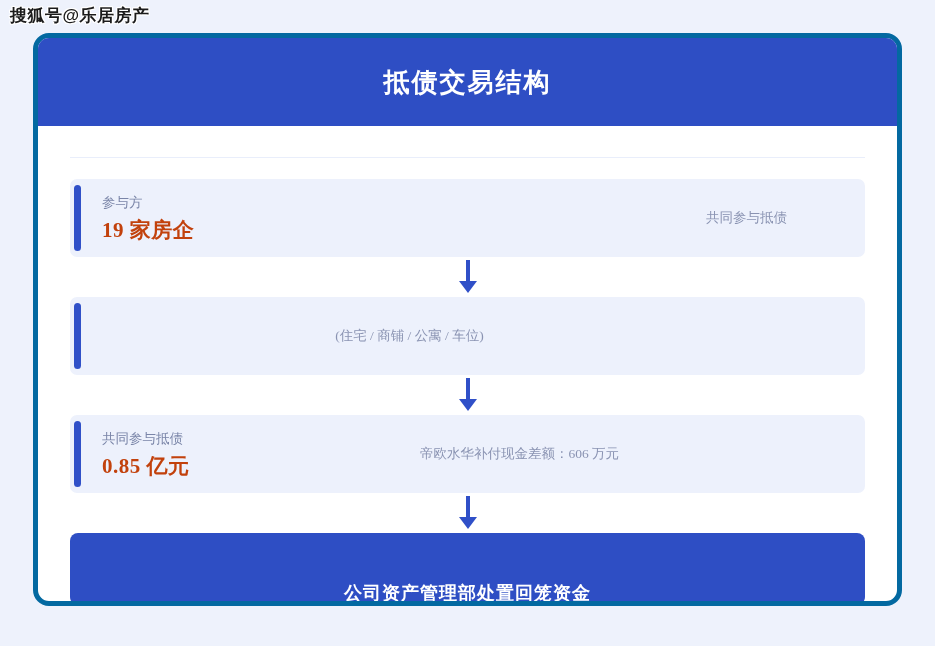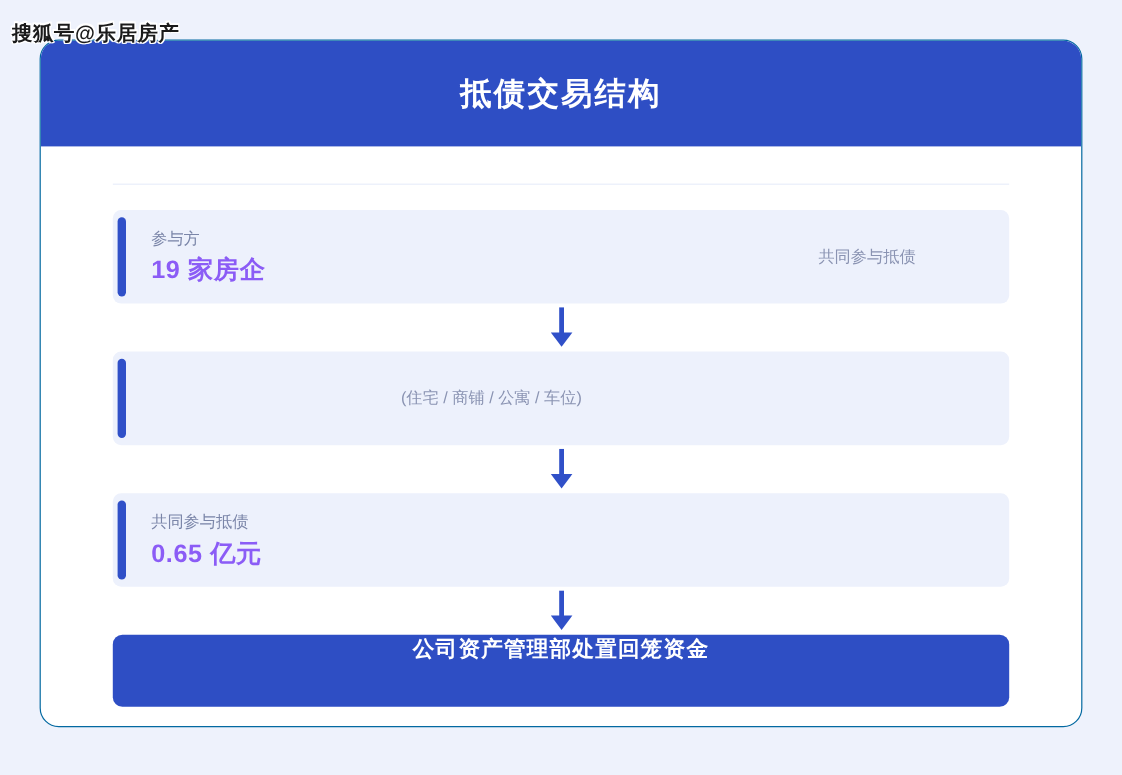--- a/index.html
+++ b/index.html
@@ -12,21 +12,21 @@
     background: #eef2fc;
     font-family: "Liberation Sans", "DejaVu Sans", sans-serif;
     overflow: hidden;
     position: relative;
   }
 
   
   .watermark {
     position: absolute;
     left: 10px;
-    top: 16px;
+    top: 4px;
     font-size: 17px;
     font-weight: bold;
     color: #1b1b1b;
     letter-spacing: 0.5px;
     text-shadow:
        1px  1px 0 #ffffff,
       -1px  1px 0 #ffffff,
        1px -1px 0 #ffffff,
       -1px -1px 0 #ffffff,
        0    1px 0 #ffffff,
@@ -38,43 +38,44 @@
   }
 
   
   .card {
     position: absolute;
     left: 33px;
     top: 33px;
     width: 869px;
     height: 573px;
     background: #ffffff;
-    border: 1px solid #0369a1;
+    border: 5px solid #0369a1;
     border-radius: 16px;
     box-sizing: border-box;
     overflow: hidden;
   }
 
   .card-header {
     height: 88px;
     background: #2e4ec4;
     display: flex;
     align-items: center;
     justify-content: center;
   }
   .card-header-title {
     color: #ffffff;
     font-size: 26px;
     font-weight: bold;
     letter-spacing: 2px;
   }
 
   .card-body {
-    padding: 0 60px;
+    padding: 0 32px;
     position: relative;
+    font-family: Liberation Serif, serif;
   }
 
   .divider {
     height: 1px;
     background: #e9eefb;
     margin-top: 31px;
     margin-bottom: 21px;
   }
 
   
@@ -107,21 +108,21 @@
   }
   .row-label {
     font-size: 13.5px;
     color: #7a85a8;
     line-height: 1.5;
     margin-bottom: 3px;
   }
   .row-value {
     font-size: 21px;
     font-weight: bold;
-    color: #8b5cf6;
+    color: #c2410c;
     letter-spacing: 0.5px;
     line-height: 1.25;
   }
   .row-note {
     font-size: 13.5px;
     color: #8a93b2;
     flex: 1 1 auto;
     text-align: center;
     white-space: nowrap;
   }
@@ -142,25 +143,25 @@
   .arrow {
     height: 40px;
     display: flex;
     align-items: center;
     justify-content: center;
   }
   .arrow svg { display: block; }
 
   
   .footer-bar {
-    height: 60px;
+    height: 72px;
     background: #2e4ec4;
     border-radius: 8px;
     display: flex;
-    align-items: flex-start;
+    align-items: flex-end;
     justify-content: center;
   }
   .footer-bar-label {
     color: #ffffff;
     font-size: 18px;
     font-weight: bold;
     letter-spacing: 1px;
   }
 </style>
 </head>
@@ -203,22 +204,23 @@
       <svg width="20" height="34" viewBox="0 0 20 34" aria-hidden="true">
         <rect x="8" y="0" width="4" height="22" fill="#3050c8"></rect>
         <polygon points="1,21 19,21 10,33" fill="#3050c8"></polygon>
       </svg>
     </div>
 
     <div class="flow-row">
       <div class="accent-bar"></div>
       <div class="row-main">
         <div class="row-label">共同参与抵债</div>
-        <div class="row-value">0.65 亿元</div>
+        <div class="row-value">0.85 亿元</div>
       </div>
+      <div class="row-note align-left-mid">帝欧水华补付现金差额：606 万元</div>
     </div>
 
     <div class="arrow">
       <svg width="20" height="34" viewBox="0 0 20 34" aria-hidden="true">
         <rect x="8" y="0" width="4" height="22" fill="#3050c8"></rect>
         <polygon points="1,21 19,21 10,33" fill="#3050c8"></polygon>
       </svg>
     </div>
 
     <div class="footer-bar">

